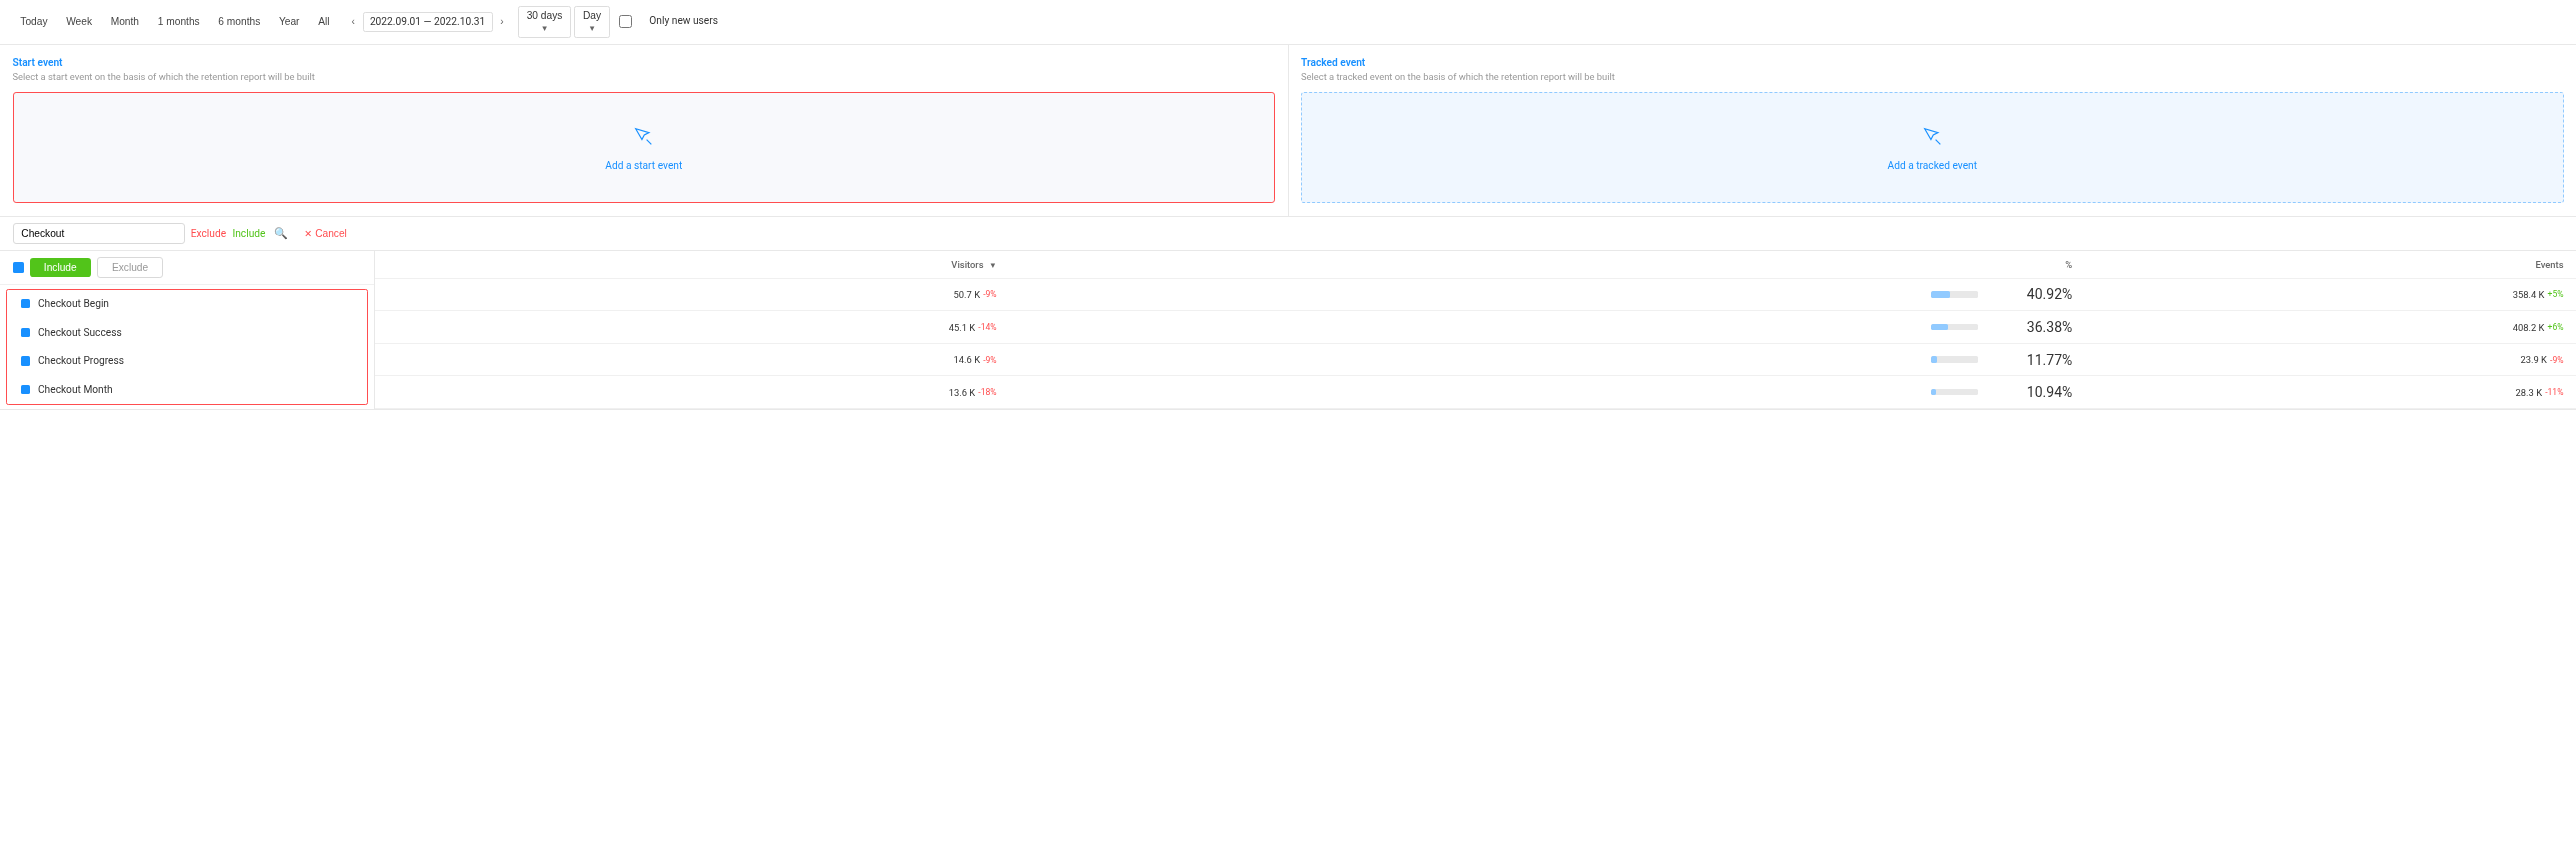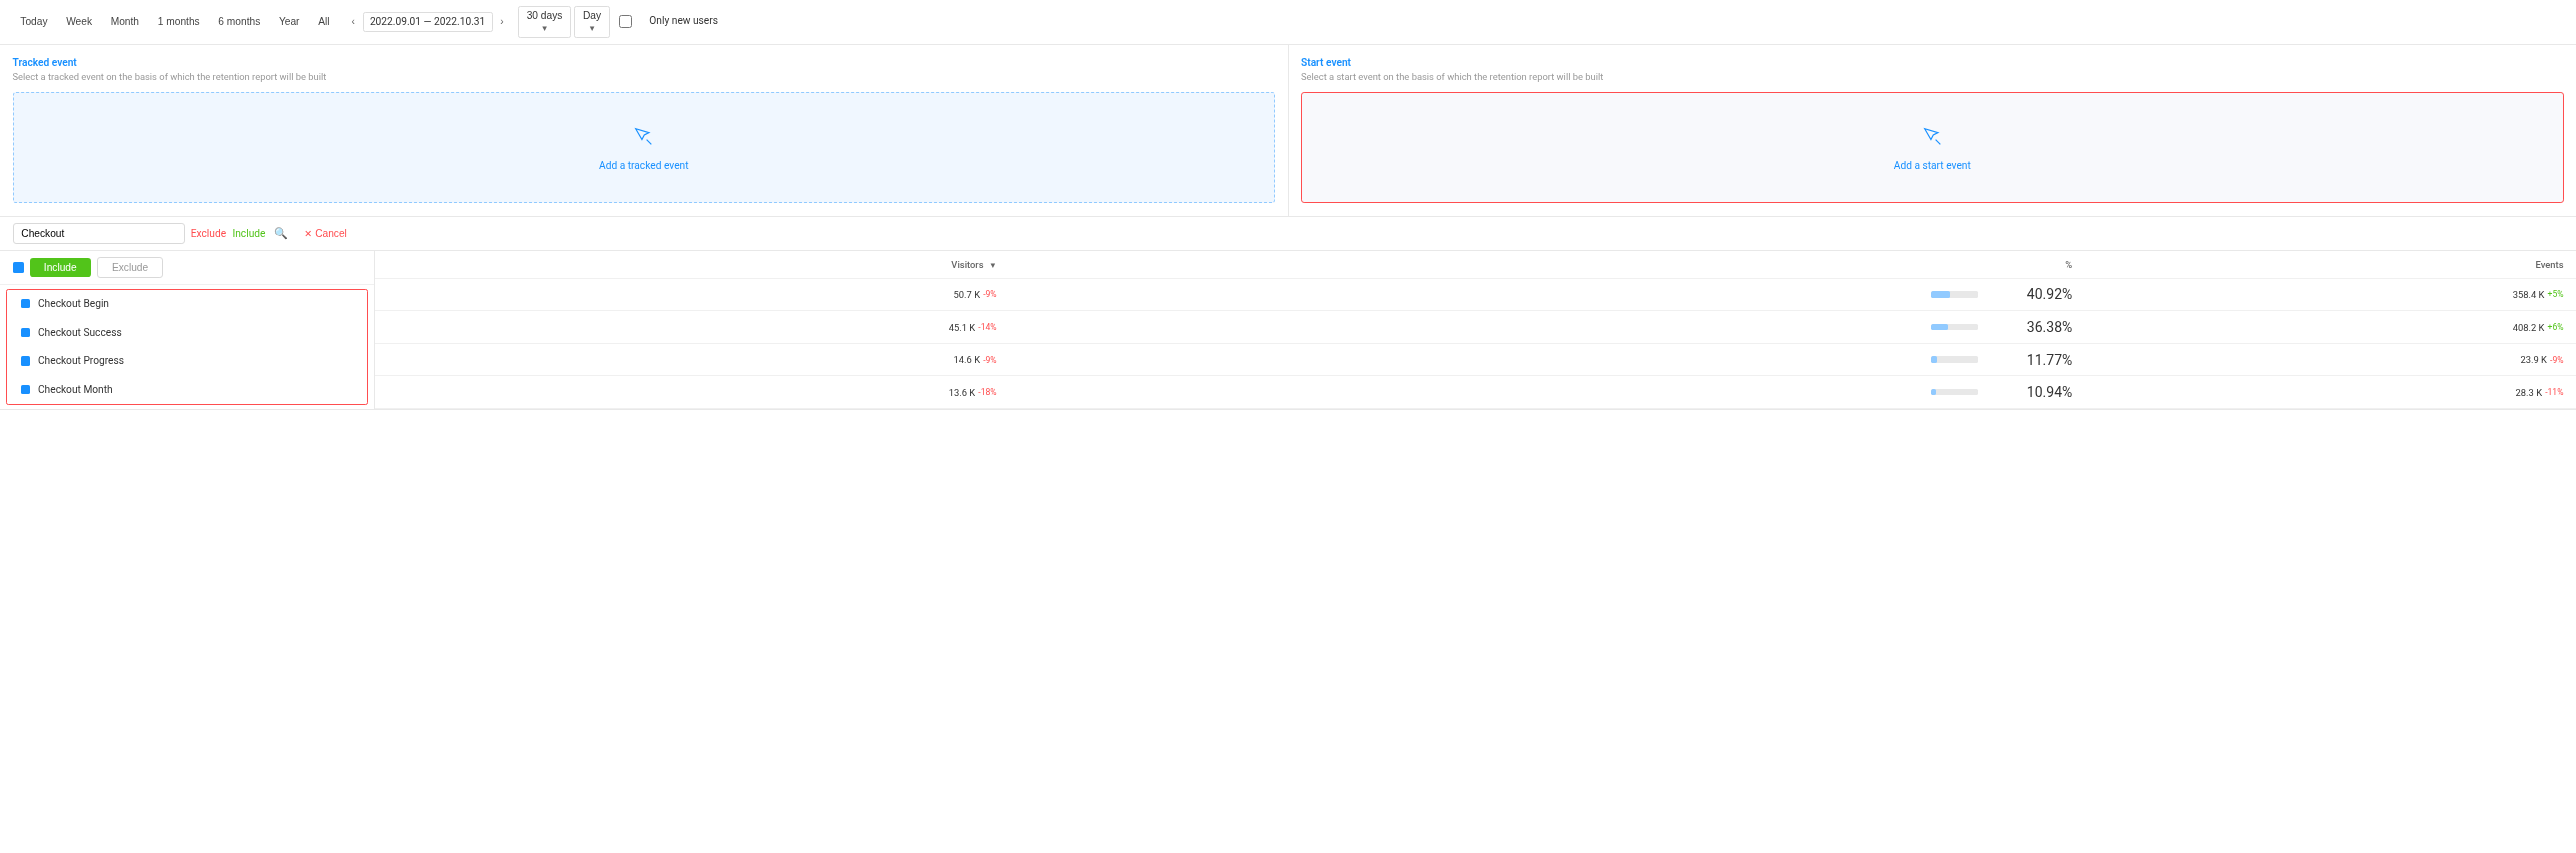--- a/index.html
+++ b/index.html
@@ -330,46 +330,46 @@
     <span class="dropdown-arrow">▼</span>
   </button>
 
   <label class="checkbox-label">
     <input type="checkbox" style="">
     <span>Only new users</span>
   </label>
 </div>
 
 <div class="main-content">
+
+  <div class="event-panel">
+    <div class="panel-title">Start event</div>
+    <div class="panel-subtitle">Select a start event on the basis of which the retention report will be built</div>
+    <div class="add-event-box solid-border">
+      <div class="add-event-icon">
+        <svg width="25" height="25" viewBox="0 0 32 32" fill="none" xmlns="http://www.w3.org/2000/svg">
+          <path d="M6 6L14 20L17 14L23 11L6 6Z" stroke="#1890ff" stroke-width="1.5" fill="none"></path>
+          <line x1="20" y1="20" x2="26" y2="26" stroke="#1890ff" stroke-width="1.5"></line>
+        </svg>
+      </div>
+      <div class="add-event-label">Add a start event</div>
+    </div>
+  </div>
 
   <div class="event-panel">
     <div class="panel-title">Tracked event</div>
     <div class="panel-subtitle">Select a tracked event on the basis of which the retention report will be built</div>
     <div class="add-event-box dashed-border">
       <div class="add-event-icon">
         <svg width="25" height="25" viewBox="0 0 32 32" fill="none" xmlns="http://www.w3.org/2000/svg">
           <path d="M6 6L14 20L17 14L23 11L6 6Z" stroke="#1890ff" stroke-width="1.5" fill="none"></path>
           <line x1="20" y1="20" x2="26" y2="26" stroke="#1890ff" stroke-width="1.5"></line>
         </svg>
       </div>
       <div class="add-event-label">Add a tracked event</div>
-    </div>
-  </div>
-
-  <div class="event-panel">
-    <div class="panel-title">Start event</div>
-    <div class="panel-subtitle">Select a start event on the basis of which the retention report will be built</div>
-    <div class="add-event-box solid-border">
-      <div class="add-event-icon">
-        <svg width="25" height="25" viewBox="0 0 32 32" fill="none" xmlns="http://www.w3.org/2000/svg">
-          <path d="M6 6L14 20L17 14L23 11L6 6Z" stroke="#1890ff" stroke-width="1.5" fill="none"></path>
-          <line x1="20" y1="20" x2="26" y2="26" stroke="#1890ff" stroke-width="1.5"></line>
-        </svg>
-      </div>
-      <div class="add-event-label">Add a start event</div>
     </div>
   </div>
 </div>
 
 <div class="search-bar">
   <input type="text" class="search-input" value="Checkout" style="">
   <a class="search-link exclude">Exclude</a>
   <a class="search-link include">Include</a>
   <button class="search-icon-btn">🔍</button>
   <button class="cancel-btn">

